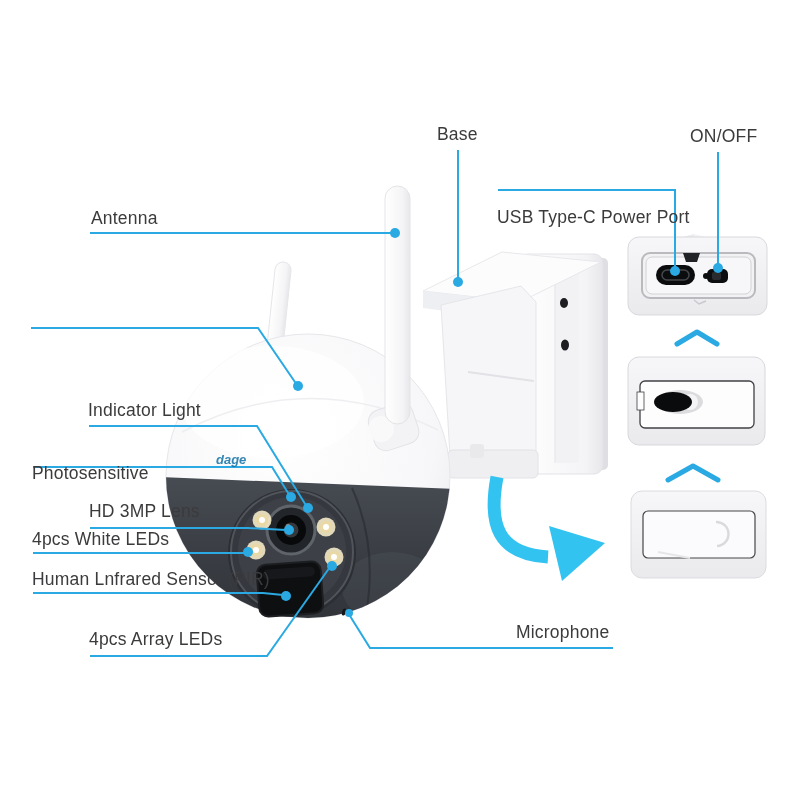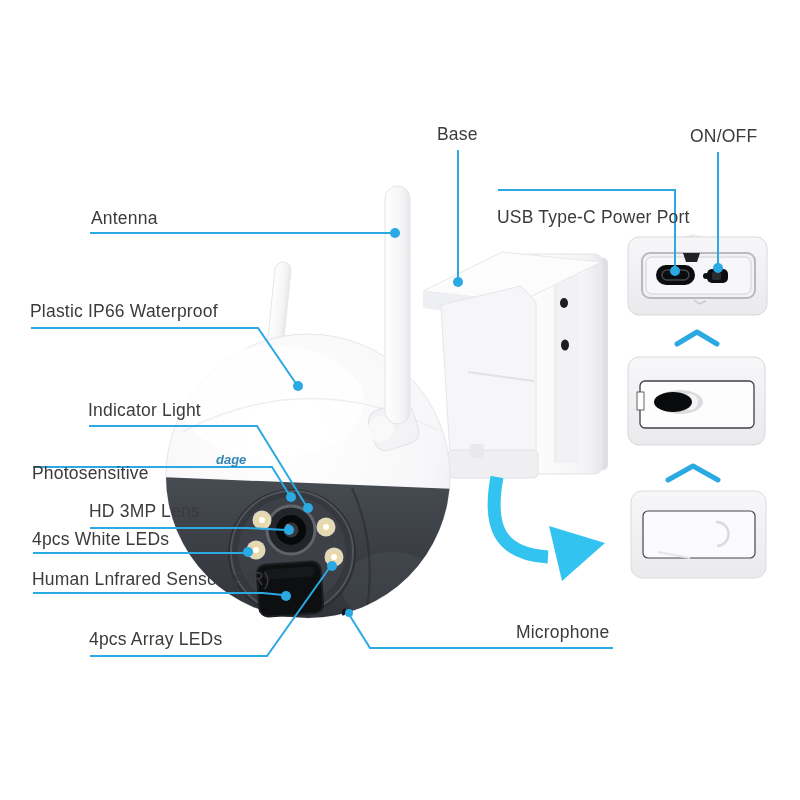--- a/index.html
+++ b/index.html
@@ -228,21 +228,20 @@
       <circle cx="286" cy="596" r="5"></circle>
       <circle cx="332" cy="566" r="5"></circle>
       <circle cx="349" cy="613" r="4"></circle>
     </g>
   </svg>
 
   <div class="callout" id="lbl-base">Base</div>
   <div class="callout" id="lbl-onoff">ON/OFF</div>
   <div class="callout" id="lbl-usb">USB Type-C Power Port</div>
   <div class="callout" id="lbl-antenna">Antenna</div>
-  <div class="callout" id="lbl-waterproof">Plastic IP66 Waterproof</div>
   <div class="callout" id="lbl-indicator">Indicator Light</div>
   <div class="callout" id="lbl-photo">Photosensitive</div>
   <div class="callout" id="lbl-lens">HD 3MP Lens</div>
   <div class="callout" id="lbl-white-leds">4pcs White LEDs</div>
   <div class="callout" id="lbl-pir">Human Lnfrared Sensor (PIR)</div>
   <div class="callout" id="lbl-array-leds">4pcs Array LEDs</div>
   <div class="callout" id="lbl-mic">Microphone</div>
 
   <div class="watermark">dage</div>
 </div>

